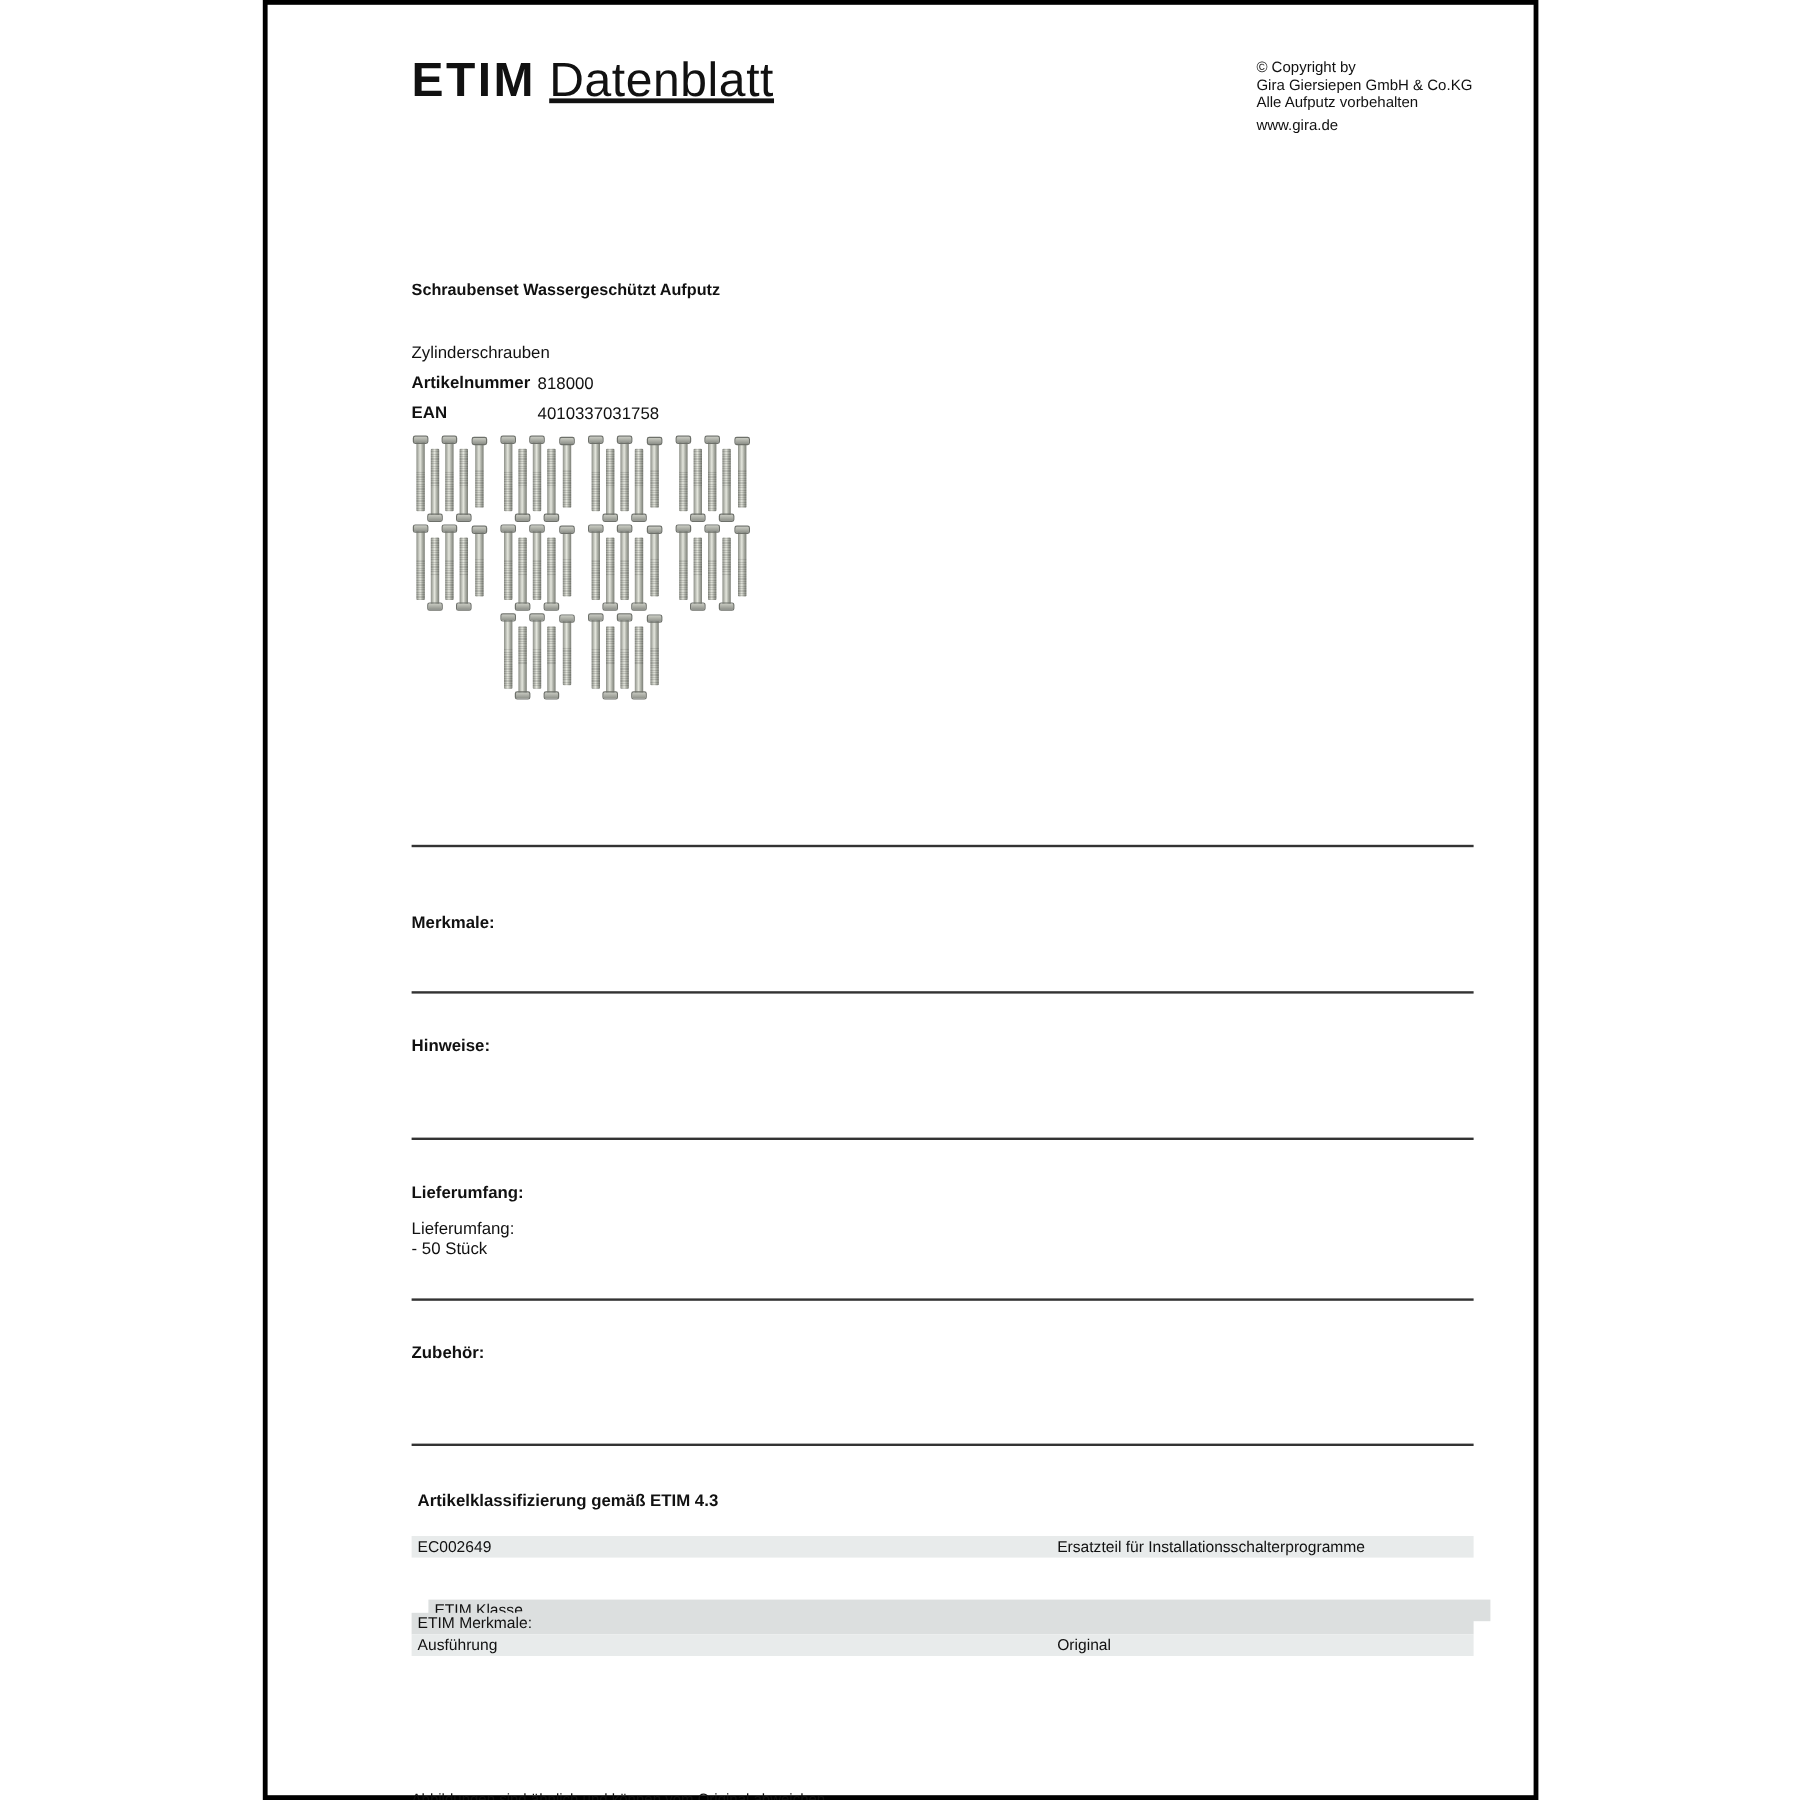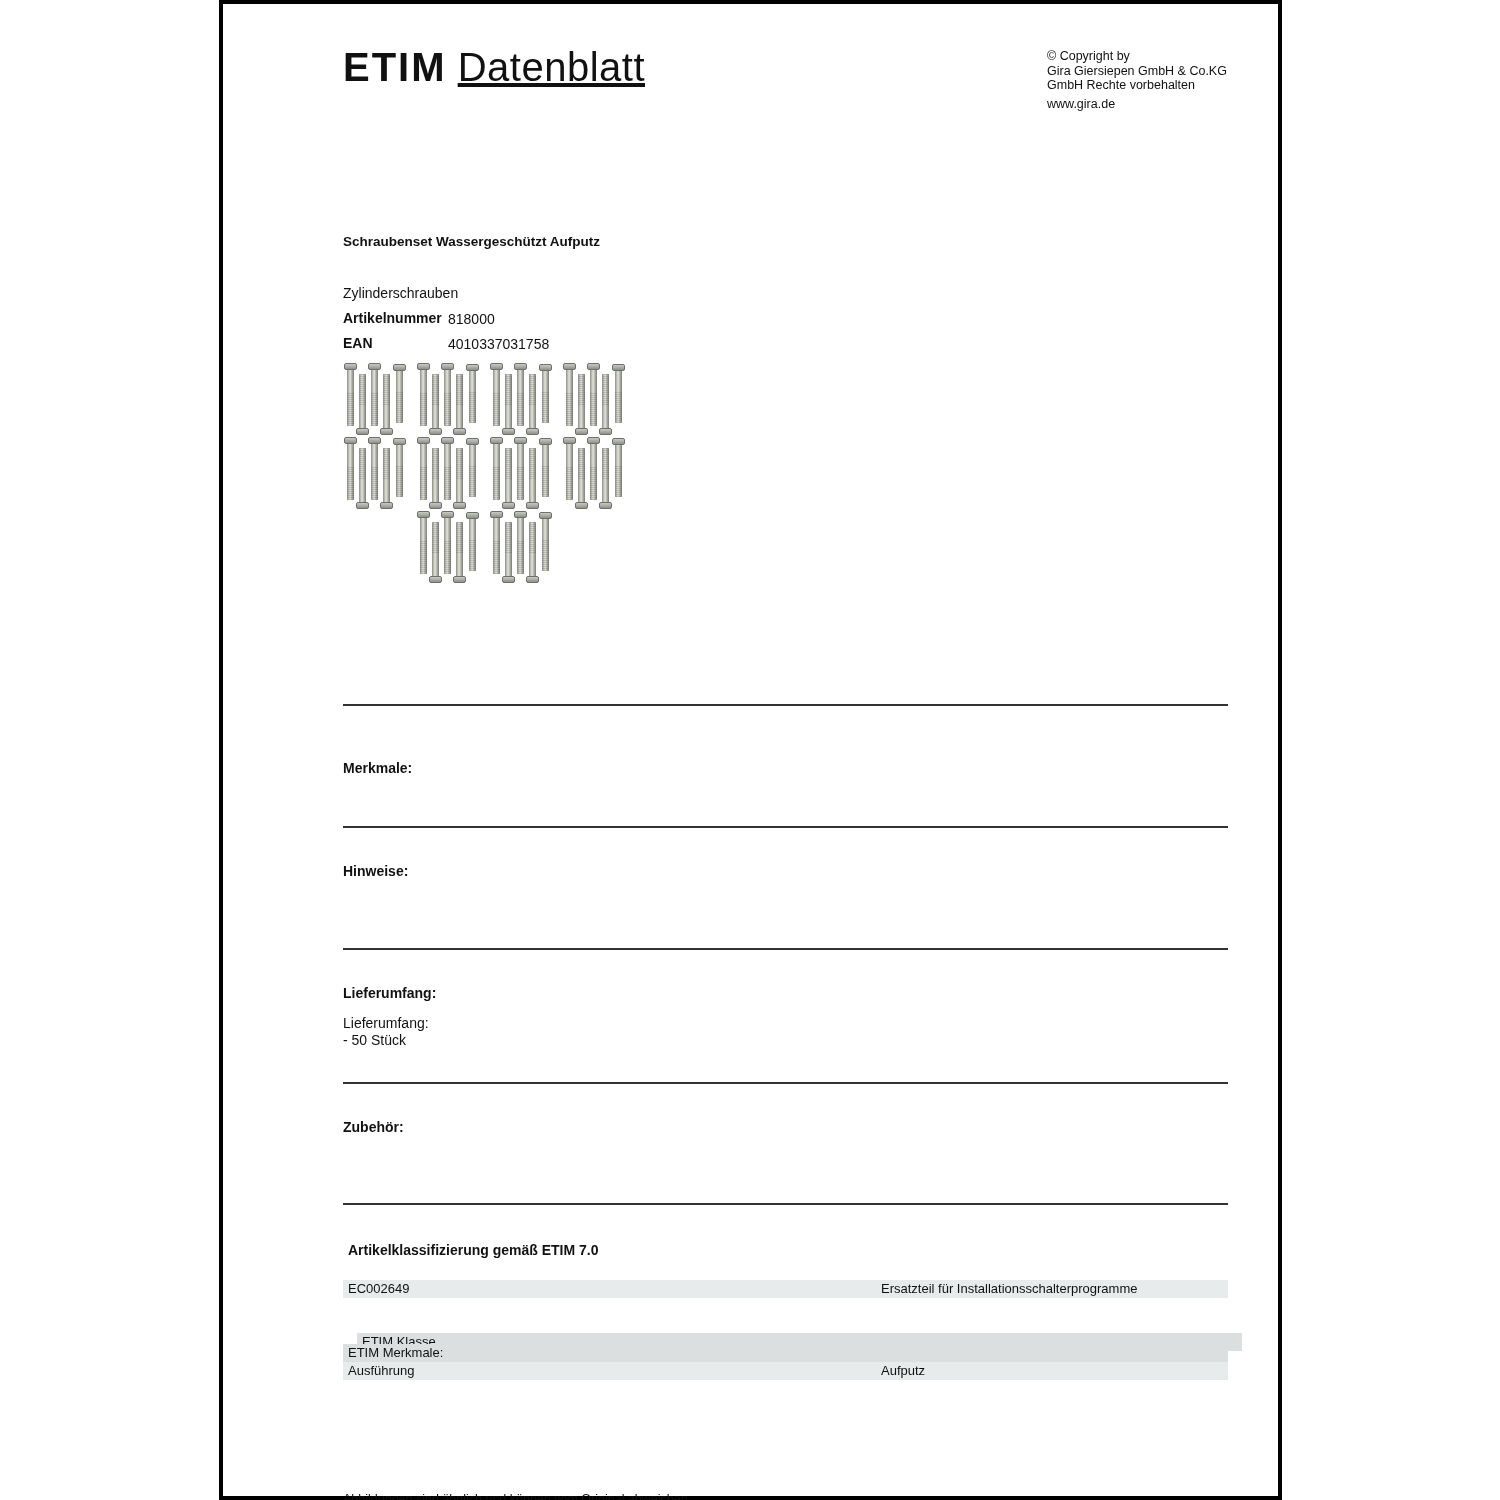--- a/index.html
+++ b/index.html
@@ -40,21 +40,21 @@
 <div class="page"></div>
 
 <div class="abs logo">
   <span class="brand">ETIM</span>
   <span class="title">Datenblatt</span>
 </div>
 
 <div class="abs copy">
   <div>© Copyright by</div>
   <div>Gira Giersiepen GmbH &amp; Co.KG</div>
-  <div>GmbH Rechte vorbehalten</div>
+  <div>Alle Aufputz vorbehalten</div>
   <span class="web">www.gira.de</span>
 </div>
 
 <div class="abs prod-title">Schraubenset Wassergeschützt Aufputz</div>
 <div class="abs subtitle">Zylinderschrauben</div>
 
 <div class="abs kv-label" style="left:343px; top:310px;">Artikelnummer</div>
 <div class="abs kv-val" style="left:448px; top:311px;">818000</div>
 <div class="abs kv-label" style="left:343px; top:335px;">EAN</div>
 <div class="abs kv-val" style="left:448px; top:336px;">4010337031758</div>
@@ -293,31 +293,31 @@
 <div class="abs body-txt" style="top:1015px;">
   <div>Lieferumfang:</div>
   <div>- 50 Stück</div>
 </div>
 
 <div class="abs rule" style="top:1082px;"></div>
 <div class="abs sec-h" style="top:1119px;">Zubehör:</div>
 
 <div class="abs rule" style="top:1203px;"></div>
 
-<div class="abs etim-title">Artikelklassifizierung gemäß ETIM 7.0</div>
+<div class="abs etim-title">Artikelklassifizierung gemäß ETIM 4.3</div>
 
 <div class="abs etim-row hdr" style="top:1333px;margin-left:14px;">
   <span class="c1">ETIM Klasse</span>
 </div>
 <div class="abs etim-row val" style="top:1280px;">
   <span class="c1">EC002649</span>
   <span class="c2">Ersatzteil für Installationsschalterprogramme</span>
 </div>
 
 <div class="abs etim-row hdr" style="top:1344px;">
   <span class="c1">ETIM Merkmale:</span>
 </div>
 <div class="abs etim-row val" style="top:1362px;">
   <span class="c1">Ausführung</span>
-  <span class="c2">Aufputz</span>
+  <span class="c2">Original</span>
 </div>
 
 <div class="abs footnote">Abbildungen sind ähnlich und können vom Original abweichen.</div>
 
 </body></html>

